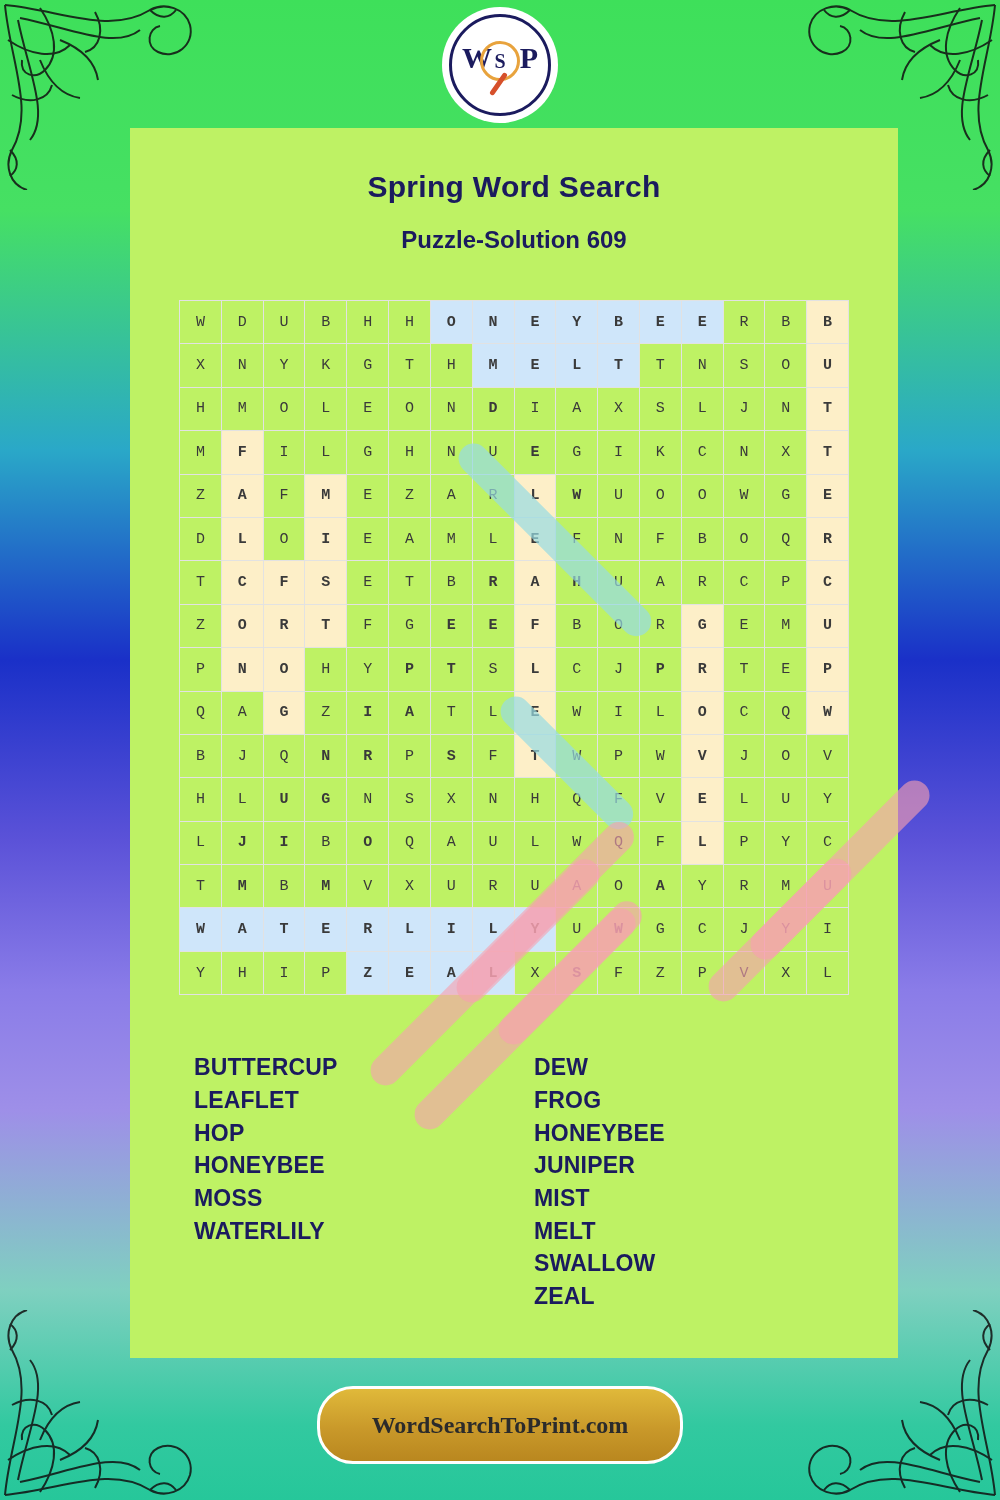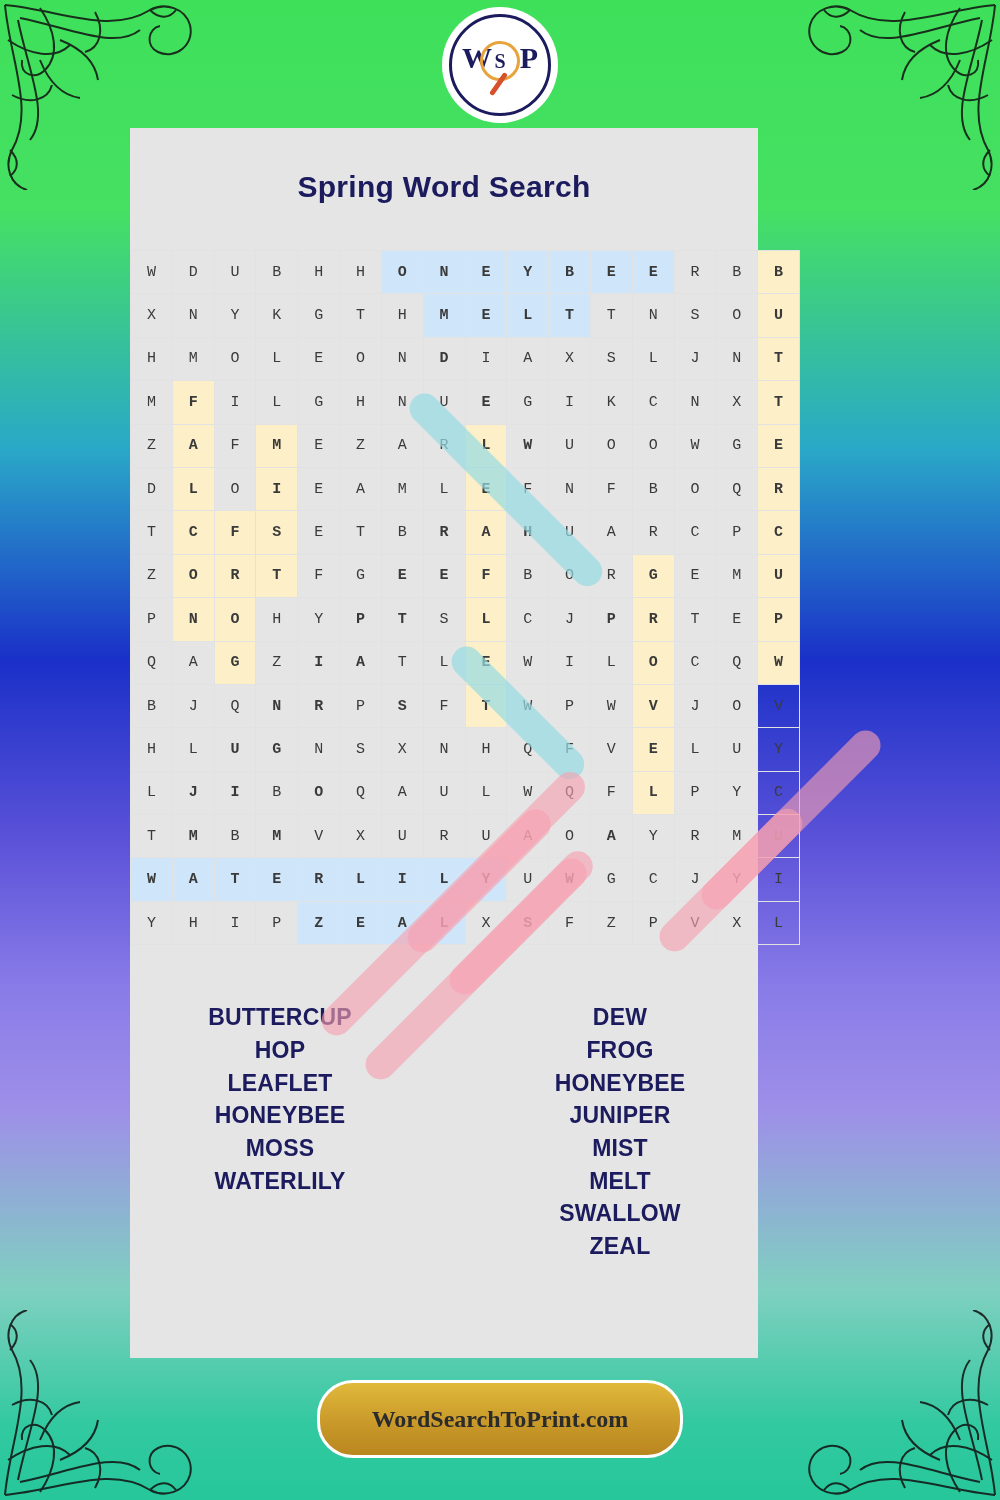--- a/index.html
+++ b/index.html
@@ -25,21 +25,21 @@
     display:flex;align-items:center;justify-content:center;}
   .logo-w,.logo-p{font-weight:bold;font-size:30px;color:#1b1b5e;font-family:"Liberation Serif",serif;}
   .logo-w{position:absolute;left:10px;top:24px;}
   .logo-p{position:absolute;right:10px;top:24px;}
   .logo-s{width:34px;height:34px;border-radius:50%;border:3px solid #e8a33d;display:flex;align-items:center;justify-content:center;
     font-size:20px;font-weight:bold;color:#1b1b5e;font-family:"Liberation Serif",serif;position:relative;top:-4px;}
   .logo-handle{position:absolute;width:5px;height:26px;background:#d6502b;border-radius:3px;
     transform:rotate(35deg);left:44px;top:54px;}
 
   .sheet{
-    position:absolute;left:130px;top:128px;width:628px;height:1230px;background:#e5e5e5;z-index:3;
+    position:absolute;left:130px;top:128px;width:768px;height:1230px;background:#bef264;z-index:3;
   }
   .title{
     text-align:center;font-size:30px;font-weight:bold;color:#1b1b5e;margin-top:42px;letter-spacing:.3px;
   }
   .subtitle{
     text-align:center;font-size:24px;font-weight:bold;color:#1b1b5e;margin-top:22px;
   }
 
   .grid-wrap{margin:46px auto 0 auto;width:670px;}
   table.grid{border-collapse:collapse;width:670px;position:relative;}
@@ -51,25 +51,25 @@
   td.blue{background:#cfe6fa;}
   td.yellow{background:#fdefc8;}
 
   
   .ovl{position:absolute;left:0;top:0;width:670px;height:680px;pointer-events:none;}
   .bar{position:absolute;height:30px;border-radius:15px;transform-origin:left center;}
   .bar.pink{background:rgba(247,160,176,.62);}
   .bar.teal{background:rgba(150,219,226,.70);}
 
   .words{margin:56px auto 0 auto;width:640px;display:flex;justify-content:space-between;}
-  .wcol{width:300px;text-align:center;}
+  .wcol{width:300px;text-align:left;}
   .wcol div{font-size:23px;font-weight:bold;color:#1b1b5e;line-height:1.42;letter-spacing:.2px;}
 
   .footer{
-    position:absolute;left:50%;bottom:42px;transform:translateX(-50%);
+    position:absolute;left:50%;bottom:36px;transform:translateX(-50%);
     width:360px;height:72px;border-radius:36px;
     background:linear-gradient(180deg,#e0b93a 0%,#c9992a 55%,#b9871f 100%);
     border:3px solid #fff;display:flex;align-items:center;justify-content:center;z-index:6;
   }
   .footer span{font-size:24px;font-weight:bold;color:#2b2b2b;font-family:"Liberation Serif",serif;}
 </style>
 </head>
 <body>
 
 <svg class="corner c-tl" viewBox="0 0 230 190">
@@ -141,20 +141,21 @@
   <div class="logo-inner">
     <span class="logo-w">W</span>
     <span class="logo-s">S</span>
     <span class="logo-handle"></span>
     <span class="logo-p">P</span>
   </div>
 </div>
 
 <div class="sheet">
   <div class="title">Spring Word Search</div>
+  <div class="subtitle">Puzzle-Solution 609</div>
 
   <div class="grid-wrap">
     <div style="position:relative;">
       <table class="grid">
         <tbody id="grid-body">
             <tr>
               <td>W</td>
               <td>D</td>
               <td>U</td>
               <td>B</td>
@@ -452,22 +453,22 @@
           <div class="bar pink" style="left: 324px; top: 725px; width: 190px; transform: rotate(-45deg);"></div>
           <div class="bar pink" style="left: 534px; top: 682px; width: 300px; transform: rotate(-45deg);"></div>
           <div class="bar pink" style="left: 576px; top: 640px; width: 130px; transform: rotate(-45deg);"></div>
         </div>
     </div>
   </div>
 
   <div class="words">
     <div class="wcol" id="wcol1">
         <div>BUTTERCUP</div>
+        <div>LEAFLET</div>
         <div>HOP</div>
-        <div>LEAFLET</div>
         <div>HONEYBEE</div>
         <div>MOSS</div>
         <div>WATERLILY</div>
       </div>
     <div class="wcol" id="wcol2">
         <div>DEW</div>
         <div>FROG</div>
         <div>HONEYBEE</div>
         <div>JUNIPER</div>
         <div>MIST</div>

